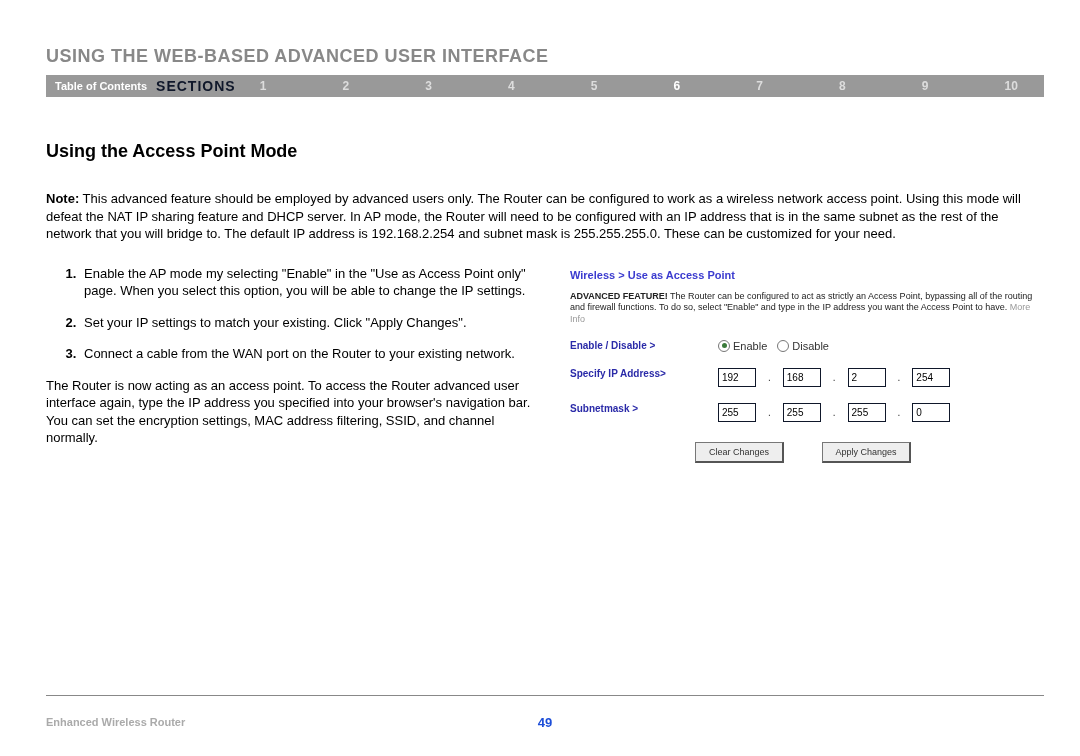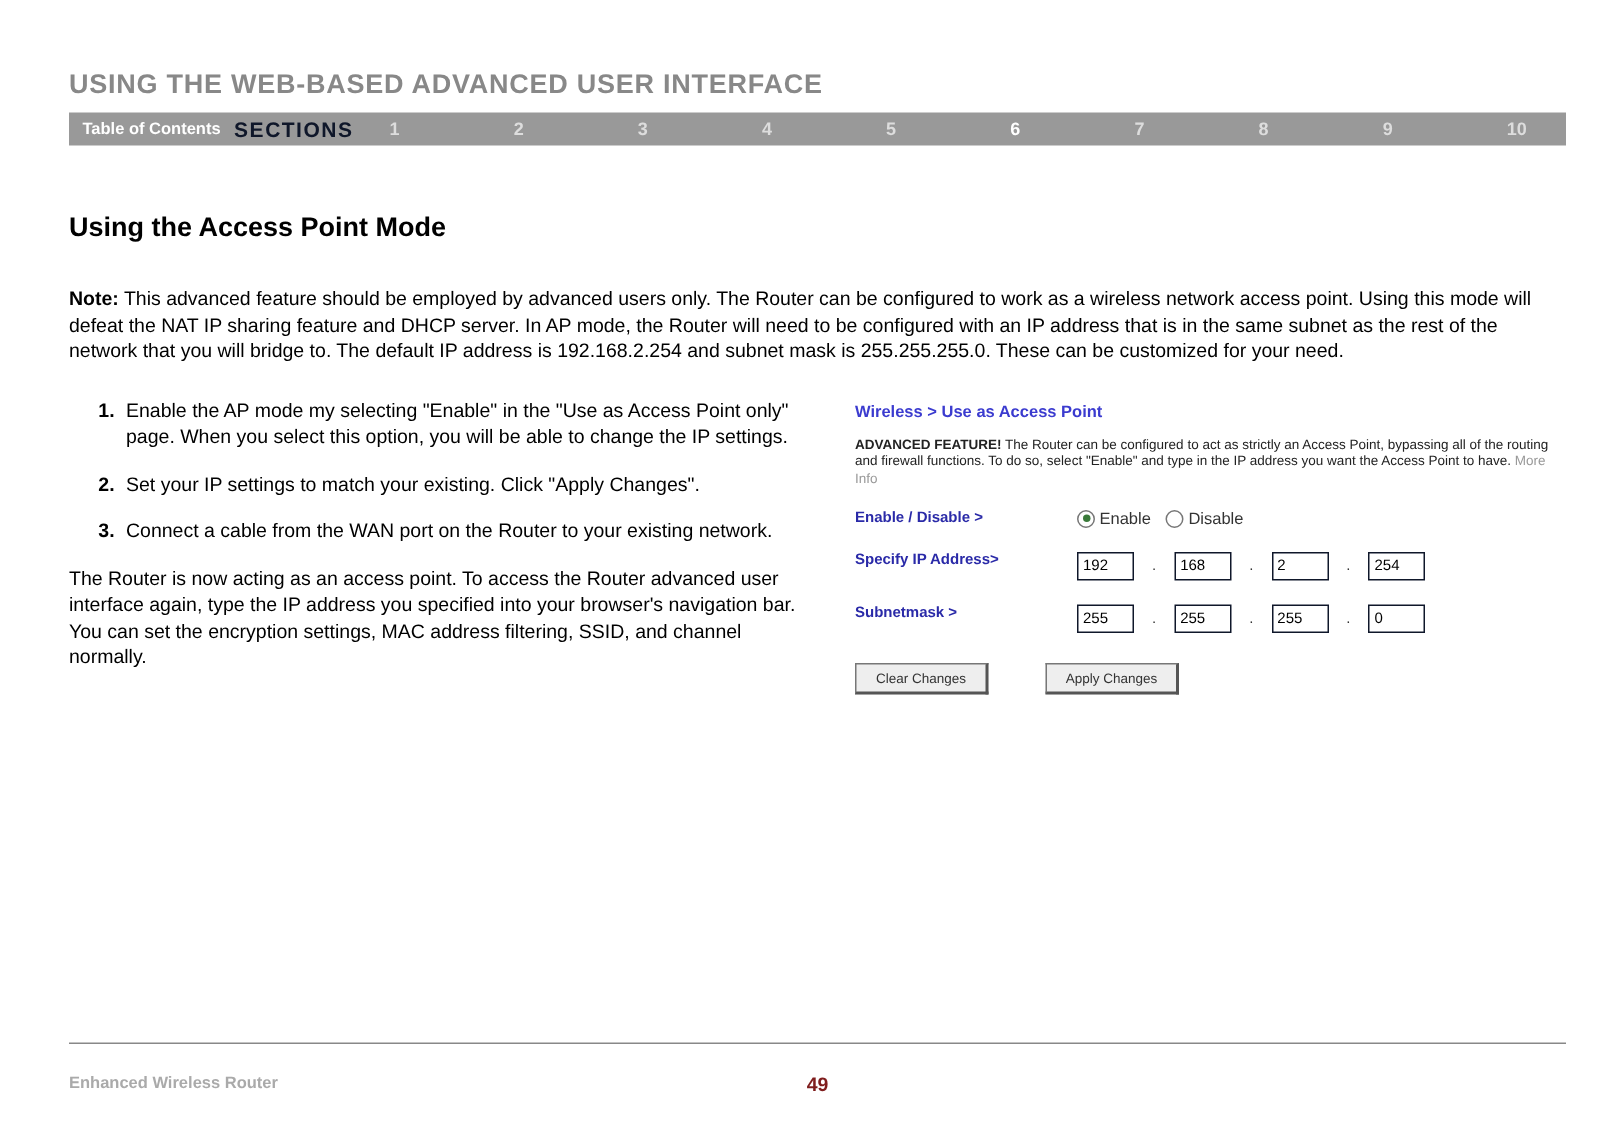--- a/index.html
+++ b/index.html
@@ -28,26 +28,26 @@
   .adv b{font-weight:700}
   .adv .more{color:#999}
   .row{display:flex;align-items:flex-start;margin-bottom:16px}
   .rlabel{flex:0 0 148px;color:#2a2aa8;font-weight:700;font-size:10px}
   .rctrl{display:flex;align-items:center;gap:10px}
   .radio{display:inline-flex;align-items:center;gap:3px;font-size:11px;color:#333}
   .radio .dot{width:10px;height:10px;border:1px solid #777;border-radius:50%;display:inline-flex;align-items:center;justify-content:center;background:#fff}
   .radio .dot.sel::after{content:"";width:5px;height:5px;background:#3a7a3a;border-radius:50%;display:block}
   .ipbox{width:30px;height:15px;border:1px solid #0f172a;background:#fff;font-size:10px;text-align:left;padding:1px 3px;box-sizing:content-box}
   .ipdot{font-size:10px;padding:0 2px}
-  .btnrow{margin-top:20px;display:flex;gap:38px;justify-content:flex-start;padding-right:8px}
+  .btnrow{margin-top:20px;display:flex;gap:38px;justify-content:center;padding-right:8px}
   .uibtn{min-width:86px;height:18px;font-size:9px;border:1px solid #777;border-bottom:2px solid #555;border-right:2px solid #555;background:#eee;display:flex;align-items:center;justify-content:center;cursor:pointer}
   
   .hr{position:absolute;left:46px;right:36px;bottom:60px;height:1px;background:#888}
   .footer{position:absolute;left:46px;right:36px;bottom:28px;display:flex;align-items:center;font-size:11px;color:#aaa;font-weight:700}
-  .pagenum{position:absolute;left:50%;transform:translateX(-50%);color:#7f1d1d;font-weight:700;font-size:13px}
+  .pagenum{position:absolute;left:50%;transform:translateX(-50%);color:#1d4ed8;font-weight:700;font-size:13px}
 </style>
 </head>
 <body>
 
 <div class="page">
   <h1 class="chapter-title">USING THE WEB-BASED ADVANCED USER INTERFACE</h1>
 
   <div class="navbar">
     <span class="nav-toc">Table of Contents</span>
     <span class="nav-sections">SECTIONS</span>

